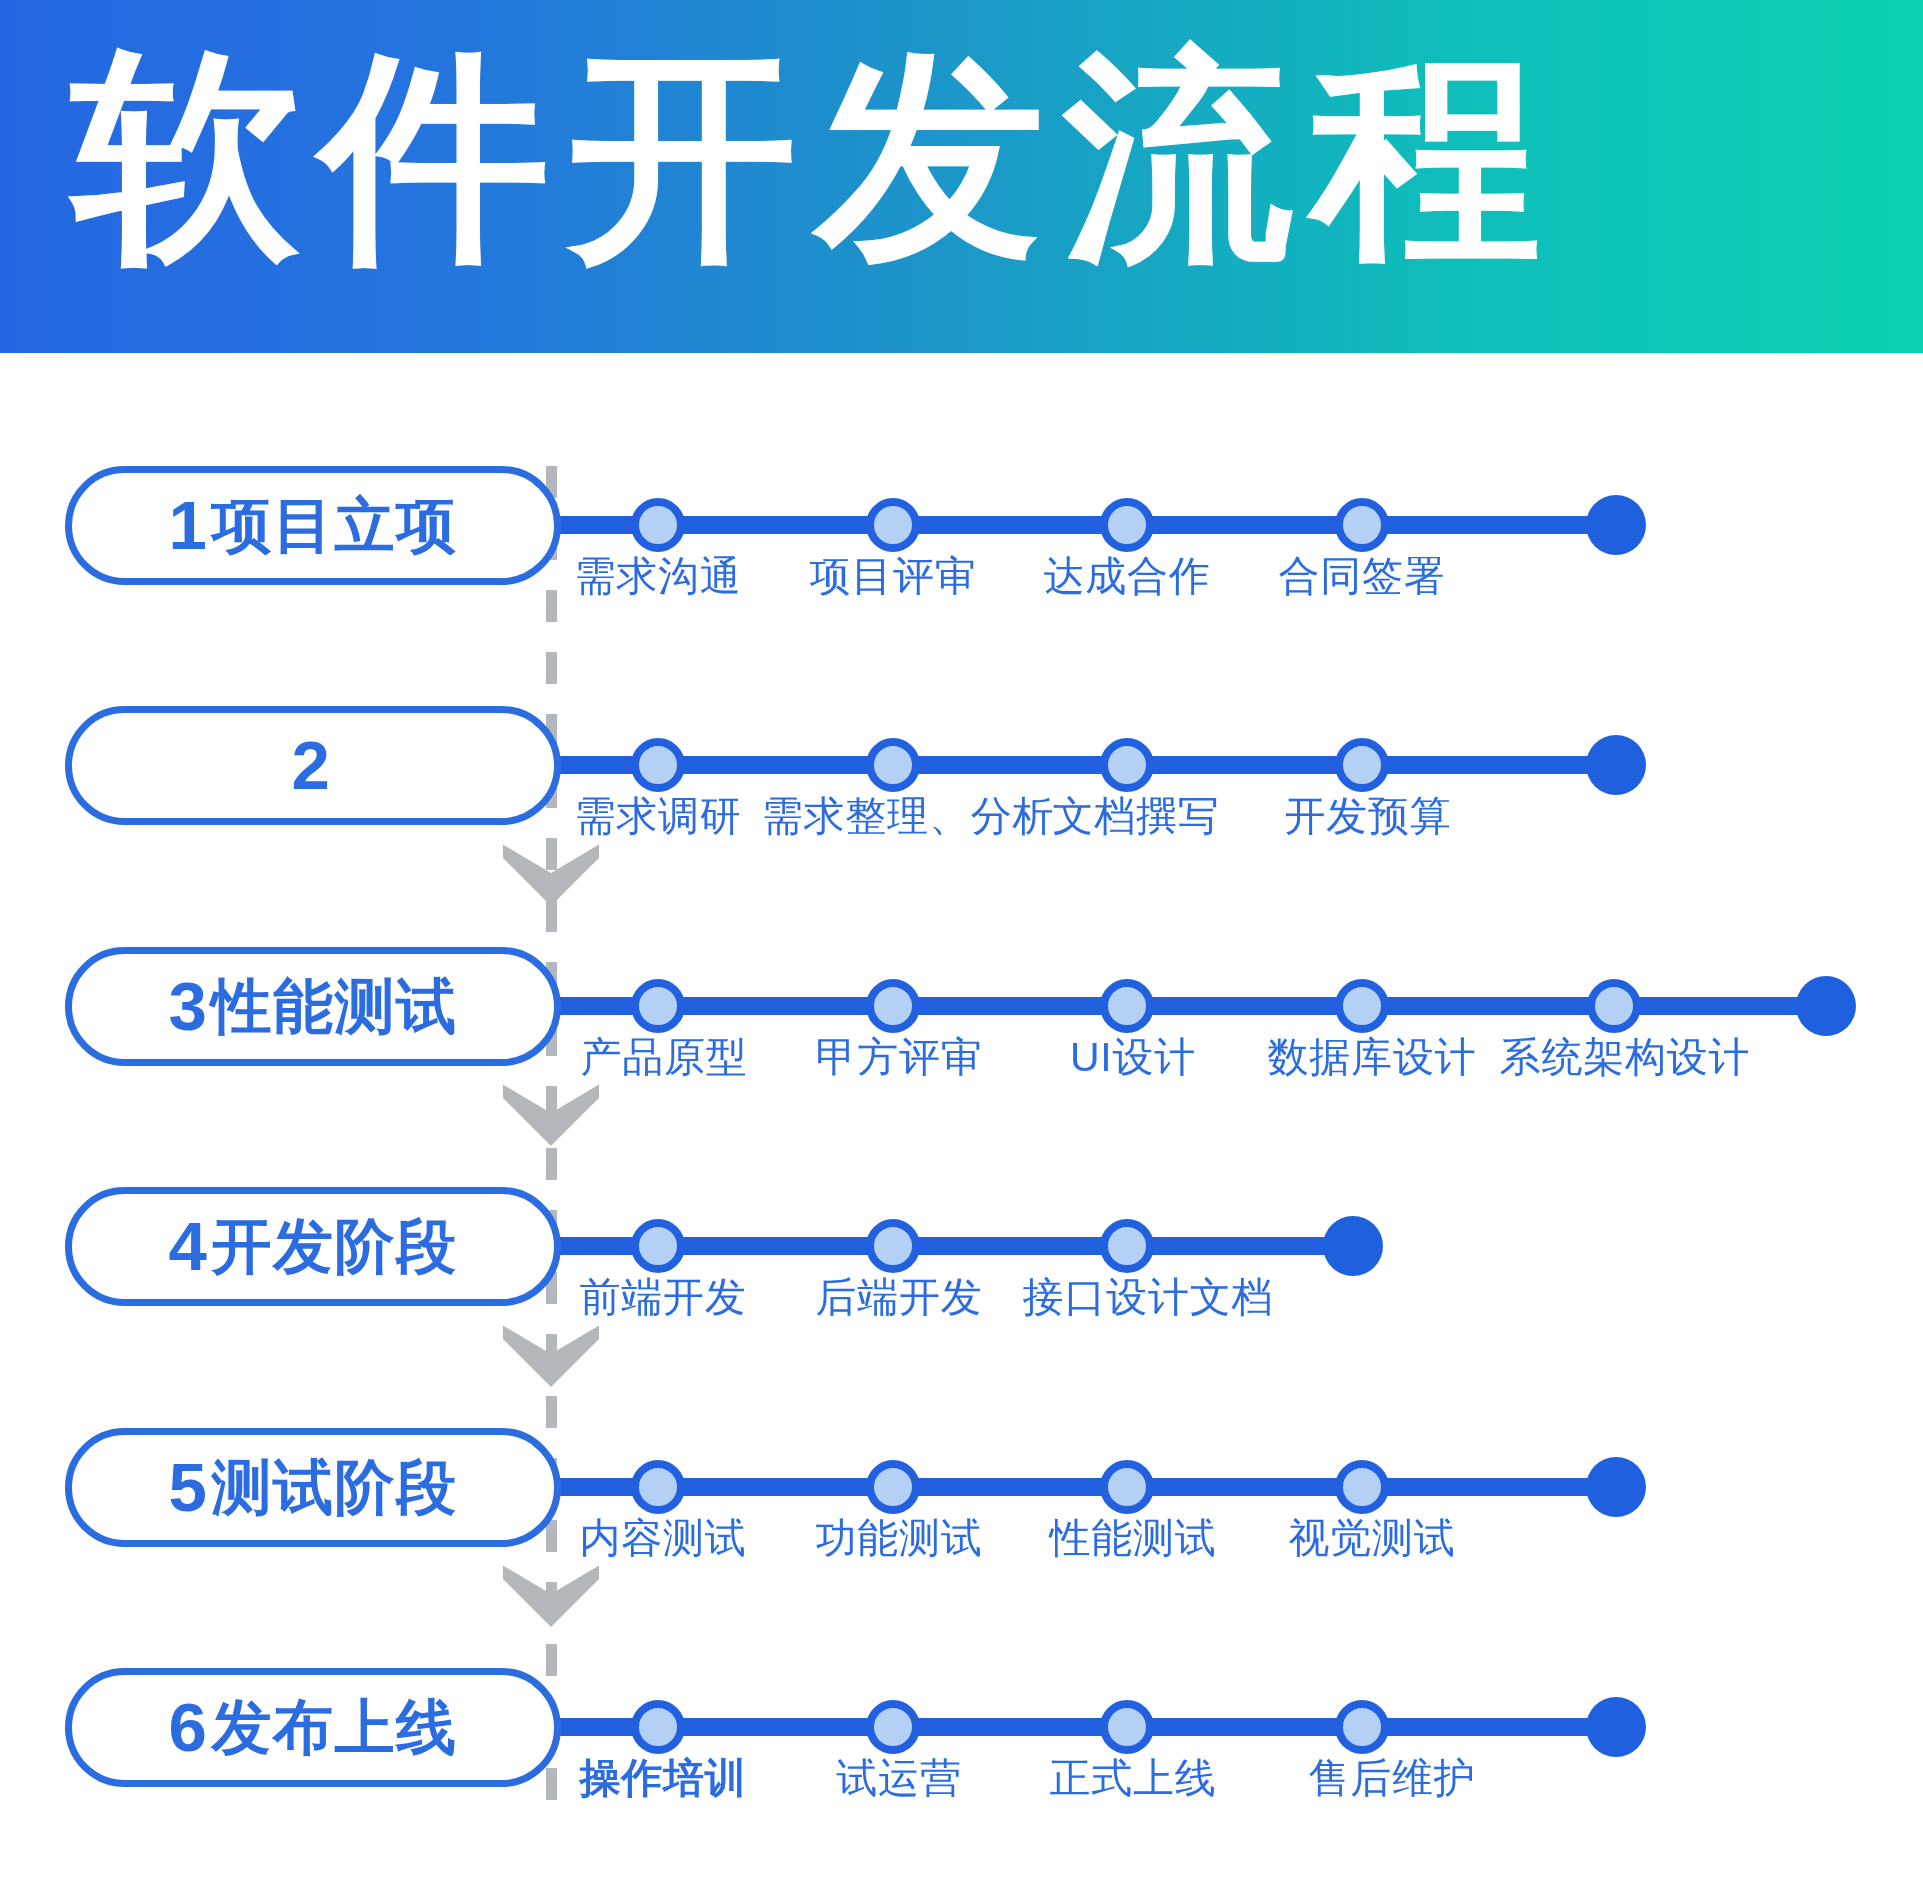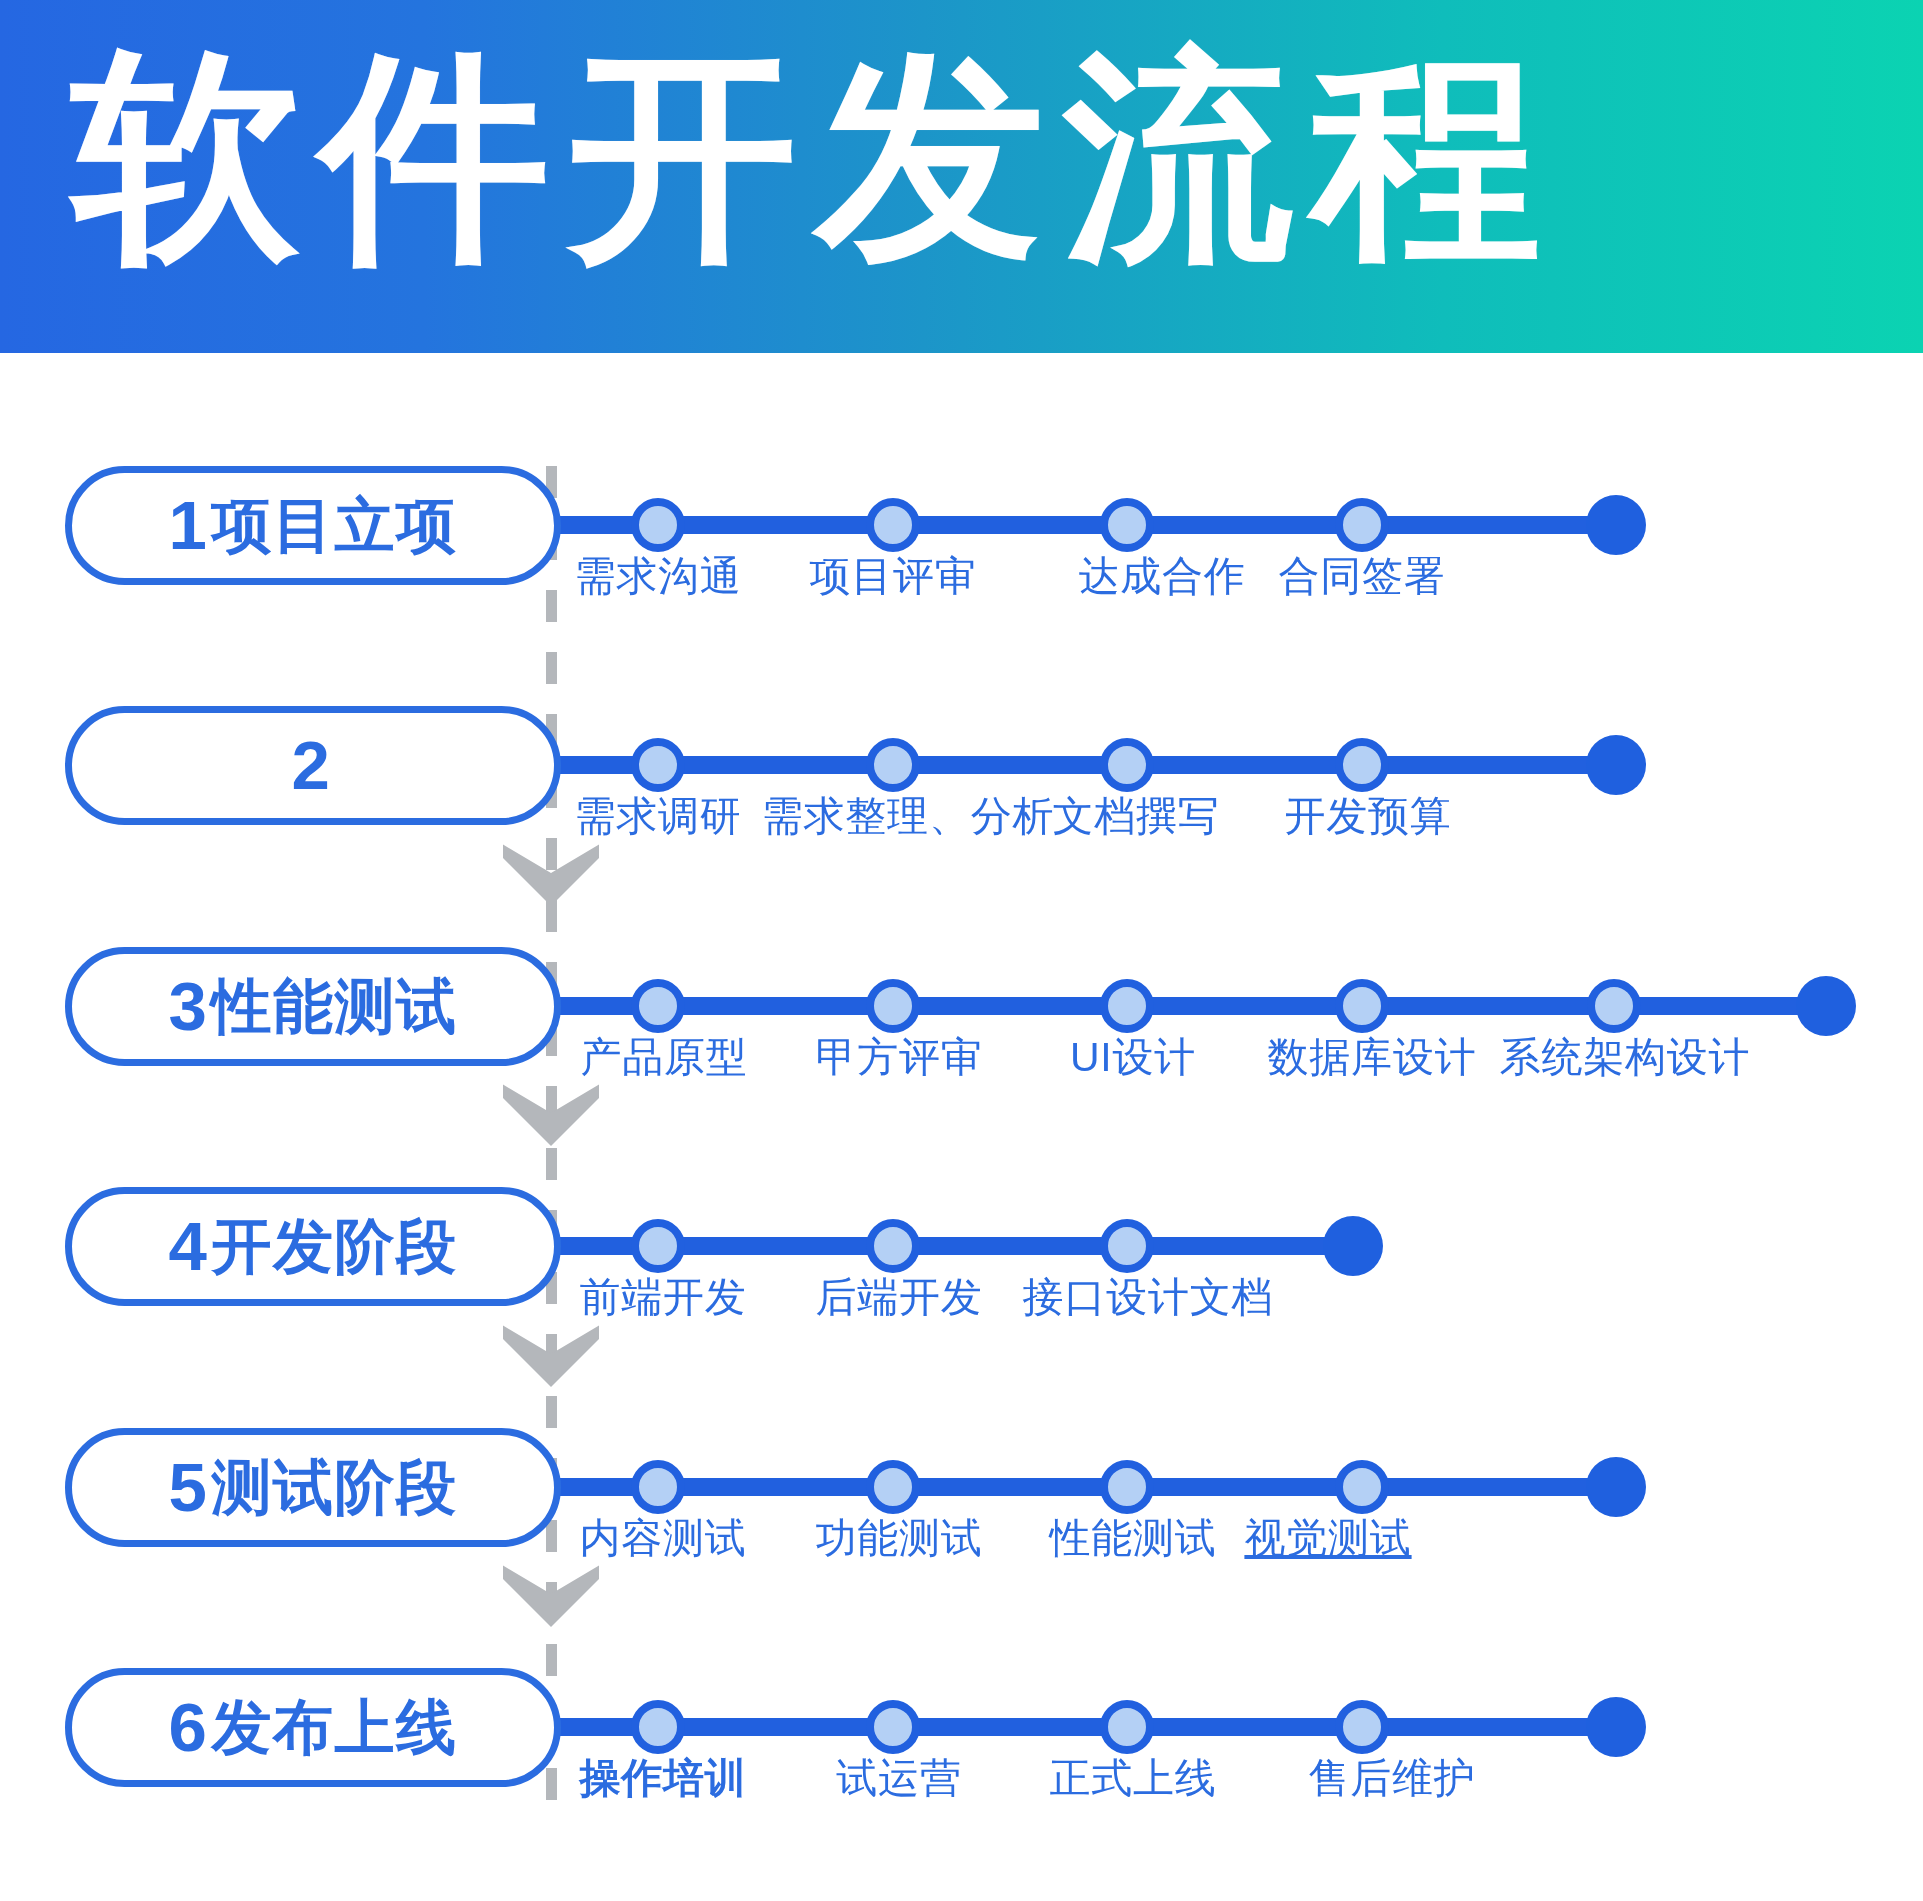--- a/index.html
+++ b/index.html
@@ -177,21 +177,21 @@
     <div class="stage-pill">
       <span class="stage-index">1</span>
       <span class="stage-label">项目立项</span>
     </div>
     <div class="track" style="width:1075px;"></div>
     <div class="node" style="left:658px;"></div>
     <div class="node-label" style="left:658px;">需求沟通</div>
     <div class="node" style="left:893px;"></div>
     <div class="node-label" style="left:893px;">项目评审</div>
     <div class="node" style="left:1127px;"></div>
-    <div class="node-label" style="left:1127px;margin-left:35px;">达成合作</div>
+    <div class="node-label" style="left:1127px;">达成合作</div>
     <div class="node" style="left:1362px;"></div>
     <div class="node-label" style="left:1362px;">合同签署</div>
     <div class="node-end" style="left:1616px;"></div>
   </div>
 
   <div class="flow-row" style="top:353px;">
     <div class="stage-pill">
       <span class="stage-index">2</span>
     </div>
     <div class="track" style="width:1075px;"></div>
@@ -246,21 +246,21 @@
       <span class="stage-label">测试阶段</span>
     </div>
     <div class="track" style="width:1075px;"></div>
     <div class="node" style="left:658px;"></div>
     <div class="node-label" style="left:663px;">内容测试</div>
     <div class="node" style="left:893px;"></div>
     <div class="node-label" style="left:899px;">功能测试</div>
     <div class="node" style="left:1127px;"></div>
     <div class="node-label" style="left:1133px;">性能测试</div>
     <div class="node" style="left:1362px;"></div>
-    <div class="node-label" style="left:1328px;text-decoration:underline;">视觉测试</div>
+    <div class="node-label" style="left:1372px;">视觉测试</div>
     <div class="node-end" style="left:1616px;"></div>
   </div>
 
   <div class="flow-row" style="top:1315px;">
     <div class="stage-pill">
       <span class="stage-index">6</span>
       <span class="stage-label">发布上线</span>
     </div>
     <div class="track" style="width:1075px;"></div>
     <div class="node" style="left:658px;"></div>

